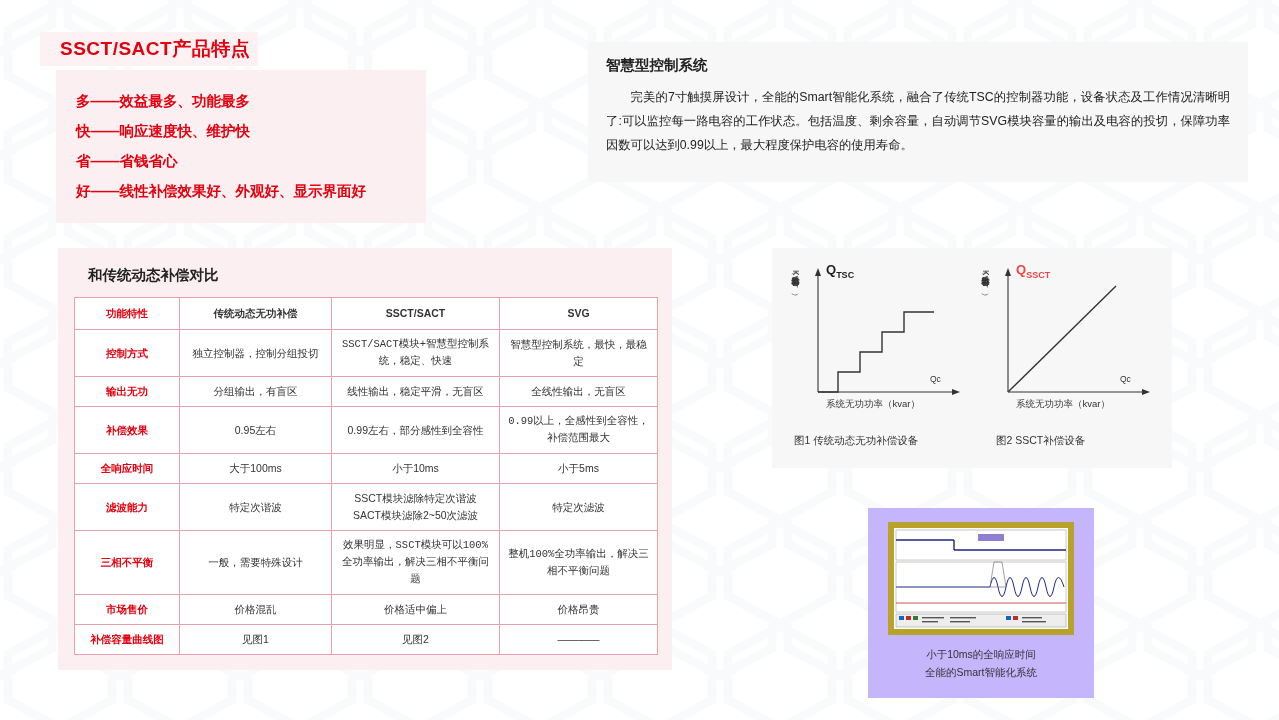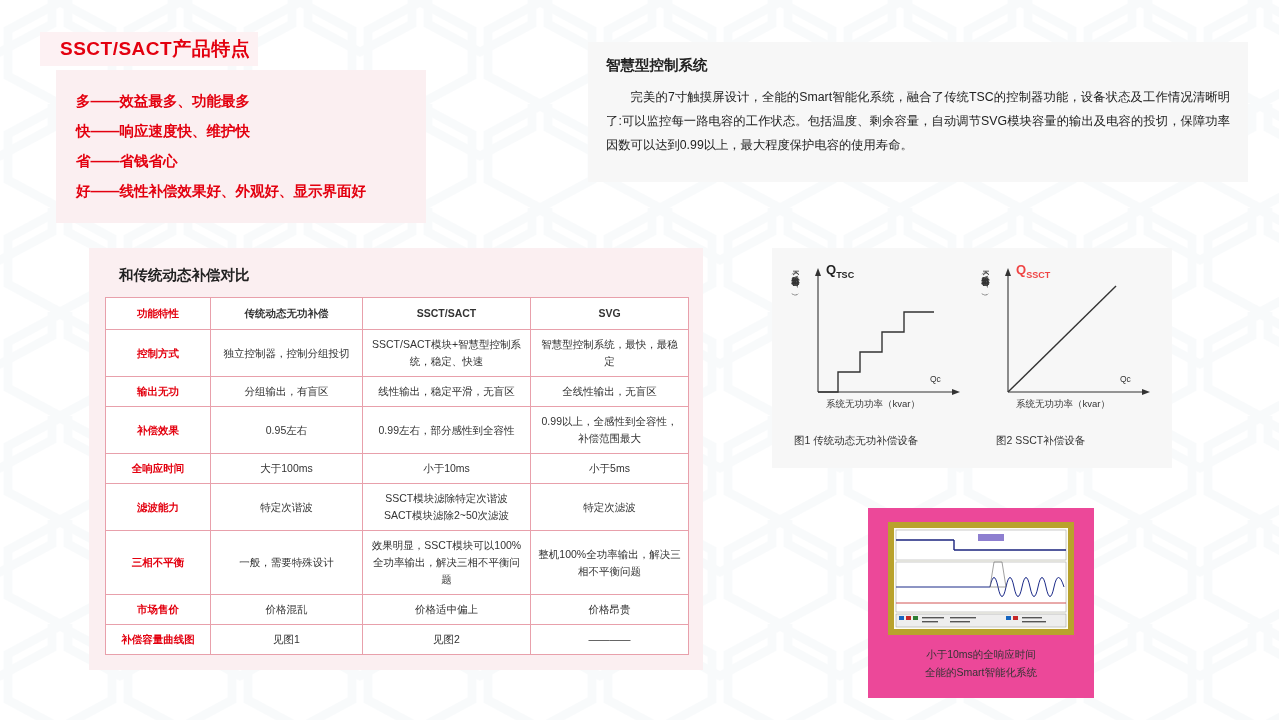--- a/index.html
+++ b/index.html
@@ -78,21 +78,20 @@
     text-indent: 2em;
   }
 
   
   .table-panel {
     position: absolute;
     left: 58px; top: 248px;
     width: 614px; height: 422px;
     background: #fbeff1;
     padding: 14px 16px 16px 16px;
-    margin-left: 31px;
   }
   .table-title {
     font-size: 14.5px;
     font-weight: bold;
     color: #222;
     margin: 4px 0 12px 14px;
   }
   table.cmp {
     border-collapse: collapse;
     width: 583px;
@@ -116,21 +115,21 @@
   }
   table.cmp thead td.first,
   table.cmp td.rowhead {
     color: #e3000f;
     font-weight: bold;
   }
   table.cmp col.c1 { width: 105px; }
   table.cmp col.c2 { width: 152px; }
   table.cmp col.c3 { width: 168px; }
   table.cmp col.c4 { width: 158px; }
-  td.cell-left { text-align: left; }
+  td.cell-left { text-align: left; font-family: Liberation Mono, monospace; }
 
   
   .charts-panel {
     position: absolute;
     left: 772px; top: 248px;
     width: 400px; height: 220px;
     background: #f7f7f7;
     padding: 10px;
   }
   .charts-row { display: flex; }
@@ -168,21 +167,21 @@
     position: absolute;
     font-size: 8.5px;
     color: #333;
   }
 
   
   .scope-panel {
     position: absolute;
     left: 868px; top: 508px;
     width: 226px; height: 190px;
-    background: #ec4899;
+    background: #c4b5fd;
     padding: 10px 12px;
   }
   .scope-img {
     width: 186px; height: 113px;
     margin: 4px auto 0 auto;
     display: block;
     border: 6px solid #b9a22c;
     background: #fbfbf2;
     position: relative;
     overflow: hidden;

